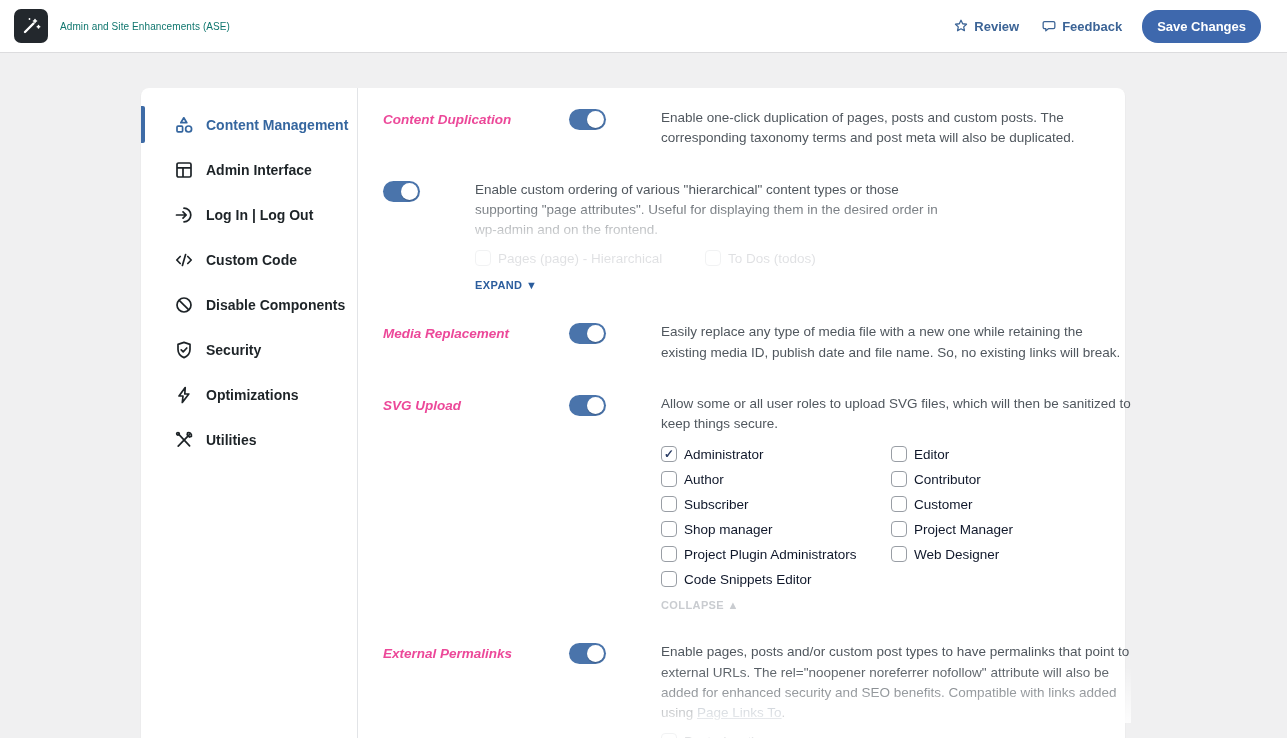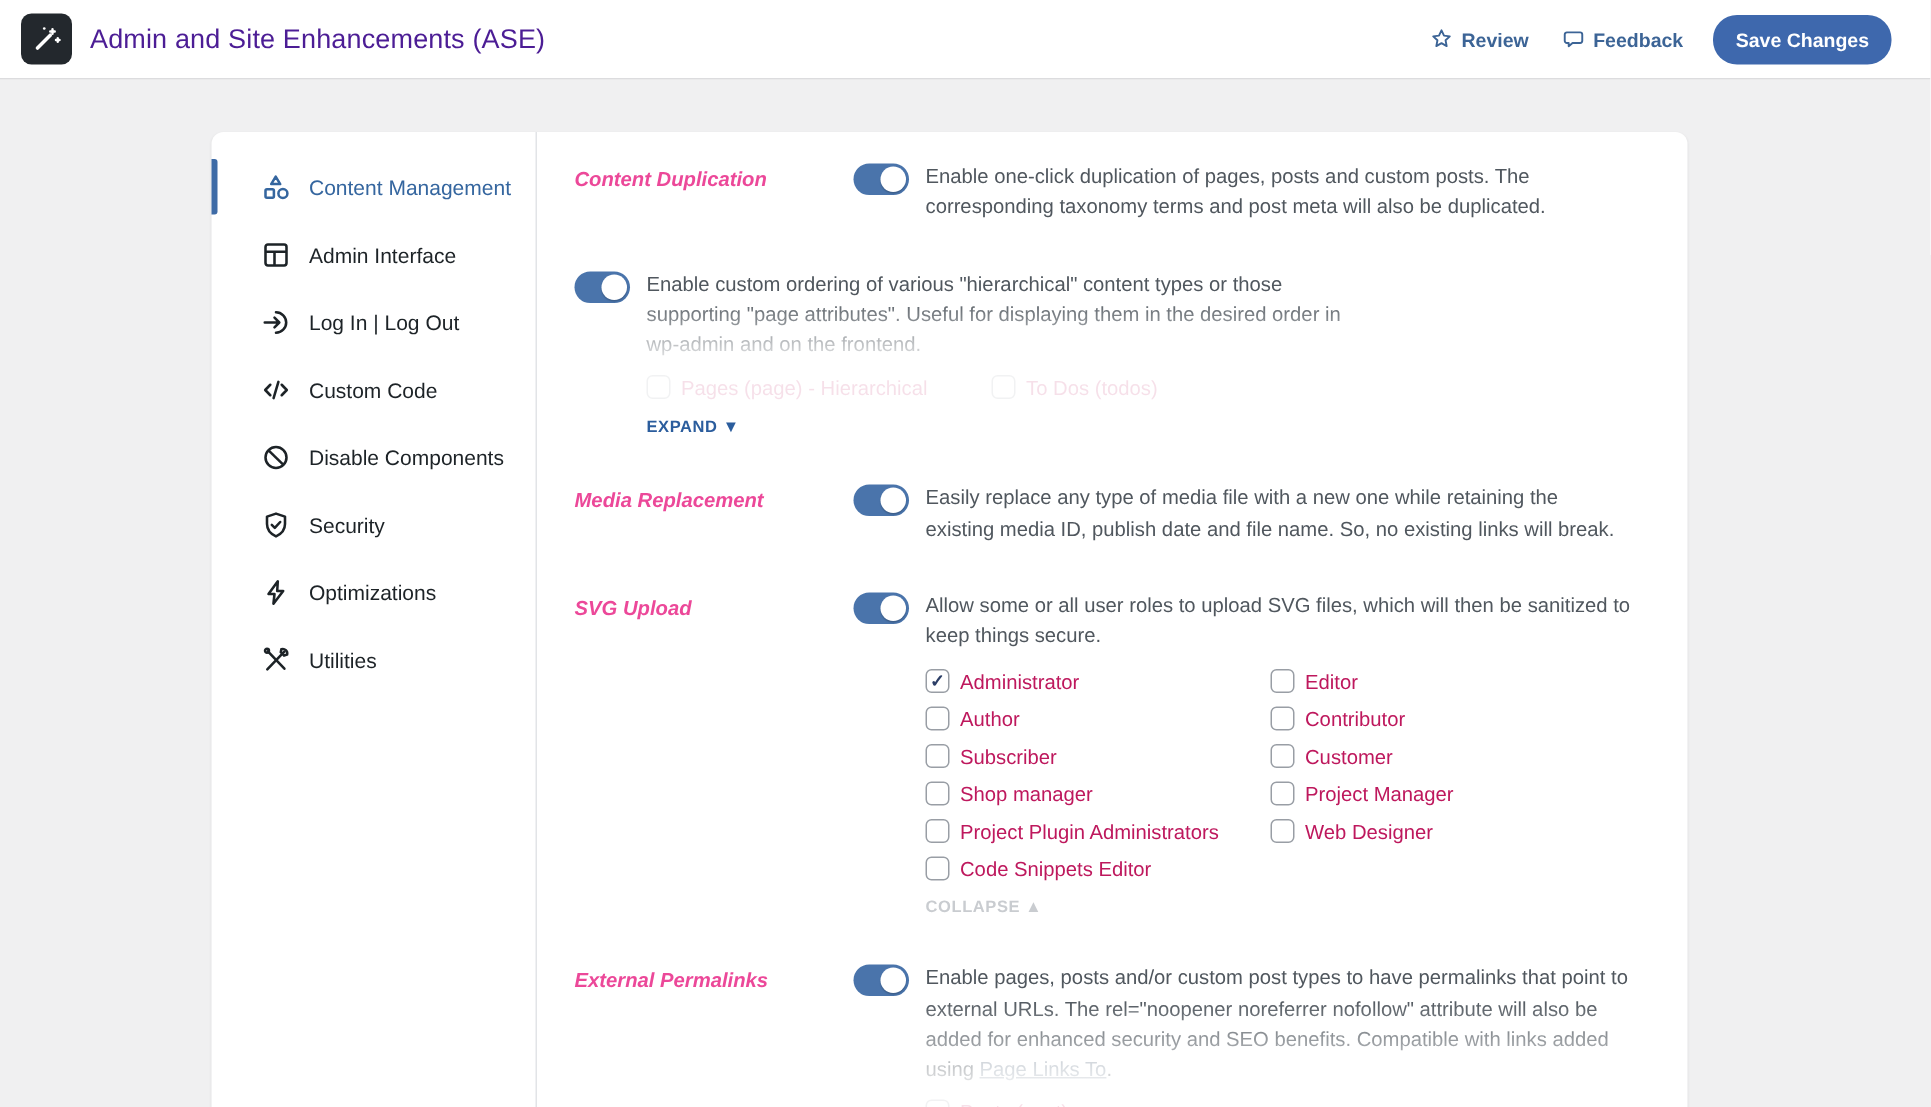--- a/index.html
+++ b/index.html
@@ -13,21 +13,21 @@
   
   .header {
     height:53px; background:#fff; border-bottom:1px solid #dcdcde;
     display:flex; align-items:center; padding:0 26px 0 14px;
   }
   .app-icon {
     width:34px; height:34px; border-radius:7px; background:#23282d;
     display:flex; align-items:center; justify-content:center; margin-right:12px;
     flex-shrink:0;
   }
-  .app-title { font-size:18px; color:#4c1d95; flex:1; letter-spacing:.1px; }
+  .app-title { font-size:10px; color:#0f766e; flex:1; letter-spacing:.1px; }
   .hdr-link {
     display:flex; align-items:center; gap:5px; color:#3c6496;
     font-size:13px; font-weight:600; cursor:pointer; margin-left:22px;
   }
   .hdr-link svg { display:block; }
   .save-btn {
     margin-left:20px; background:#3e68ad; color:#fff; border:none;
     font-family:inherit; font-size:13px; font-weight:700;
     padding:9px 15px; border-radius:16px; cursor:pointer;
   }
@@ -36,21 +36,21 @@
   .card {
     width:984px; margin:35px 0 0 141px; background:#fff;
     border-radius:8px; box-shadow:0 1px 2px rgba(0,0,0,.07);
     display:flex; min-height:720px;
   }
 
   
   .side { width:217px; border-right:1px solid #e2e4e7; padding:14px 0; flex-shrink:0; }
   .side-item {
     position:relative; height:45px; display:flex; align-items:center;
-    padding-left:33px; gap:12px; font-size:14px; font-weight:400;
+    padding-left:33px; gap:12px; font-size:14px; font-weight:700;
     color:#1d2327; cursor:pointer;
   }
   .side-item svg { display:block; flex-shrink:0; }
   .side-item.active { color:#35669f; }
   .side-item.active .bar {
     position:absolute; left:0; top:4px; bottom:4px; width:4px;
     background:#3e6ba6; border-radius:0 2px 2px 0;
   }
 
   
@@ -62,21 +62,21 @@
   }
   .row-ctrl { display:flex; align-items:flex-start; gap:11px; flex:1; }
   .toggle {
     width:37px; height:21px; border-radius:11px; background:#4a74ab;
     position:relative; flex-shrink:0; margin-top:1px; cursor:pointer;
   }
   .toggle::after {
     content:""; position:absolute; top:2px; right:2px; width:17px; height:17px;
     border-radius:50%; background:#fff; box-shadow:0 1px 1px rgba(0,0,0,.2);
   }
-  .row-main { display:flex; flex-direction:column; width:470px; }
+  .row-main { display:flex; flex-direction:column; width:470px;margin-left:44px; }
   .desc { font-size:13.5px; color:#50575e; line-height:1.5; }
   .desc.faded { position:relative; }
   .desc.faded::after {
     content:""; position:absolute; left:0; right:0; top:0; bottom:0;
     background:linear-gradient(180deg, rgba(255,255,255,0) 30%, rgba(255,255,255,.85) 100%);
     pointer-events:none;
   }
   .desc .inline-link { color:#8b97a5; text-decoration:underline; cursor:pointer; }
 
   .exp-link {
@@ -85,21 +85,21 @@
   }
   .col-link {
     margin-top:12px; font-size:11px; font-weight:700; letter-spacing:.4px;
     color:#c9ccd0; cursor:pointer; align-self:flex-start;
   }
 
   .roles-grid {
     margin-top:12px; display:grid; grid-template-columns:230px 230px;
     row-gap:9px;
   }
-  .chk-item { display:flex; align-items:center; gap:7px; font-size:13.5px; color:#be185d; }
+  .chk-item { display:flex; align-items:center; gap:7px; font-size:13.5px; color:#0f172a; }
   .cb {
     width:16px; height:16px; border:1px solid #999ea5; border-radius:4px;
     background:#fff; flex-shrink:0; display:flex; align-items:center;
     justify-content:center; cursor:pointer; font-size:12px; color:#2c3e66;
     line-height:1;
   }
   .cb.checked::after { content:"\2713"; font-weight:700; }
 
   .ghost-grid {
     margin-top:10px; display:grid; grid-template-columns:230px 230px;

